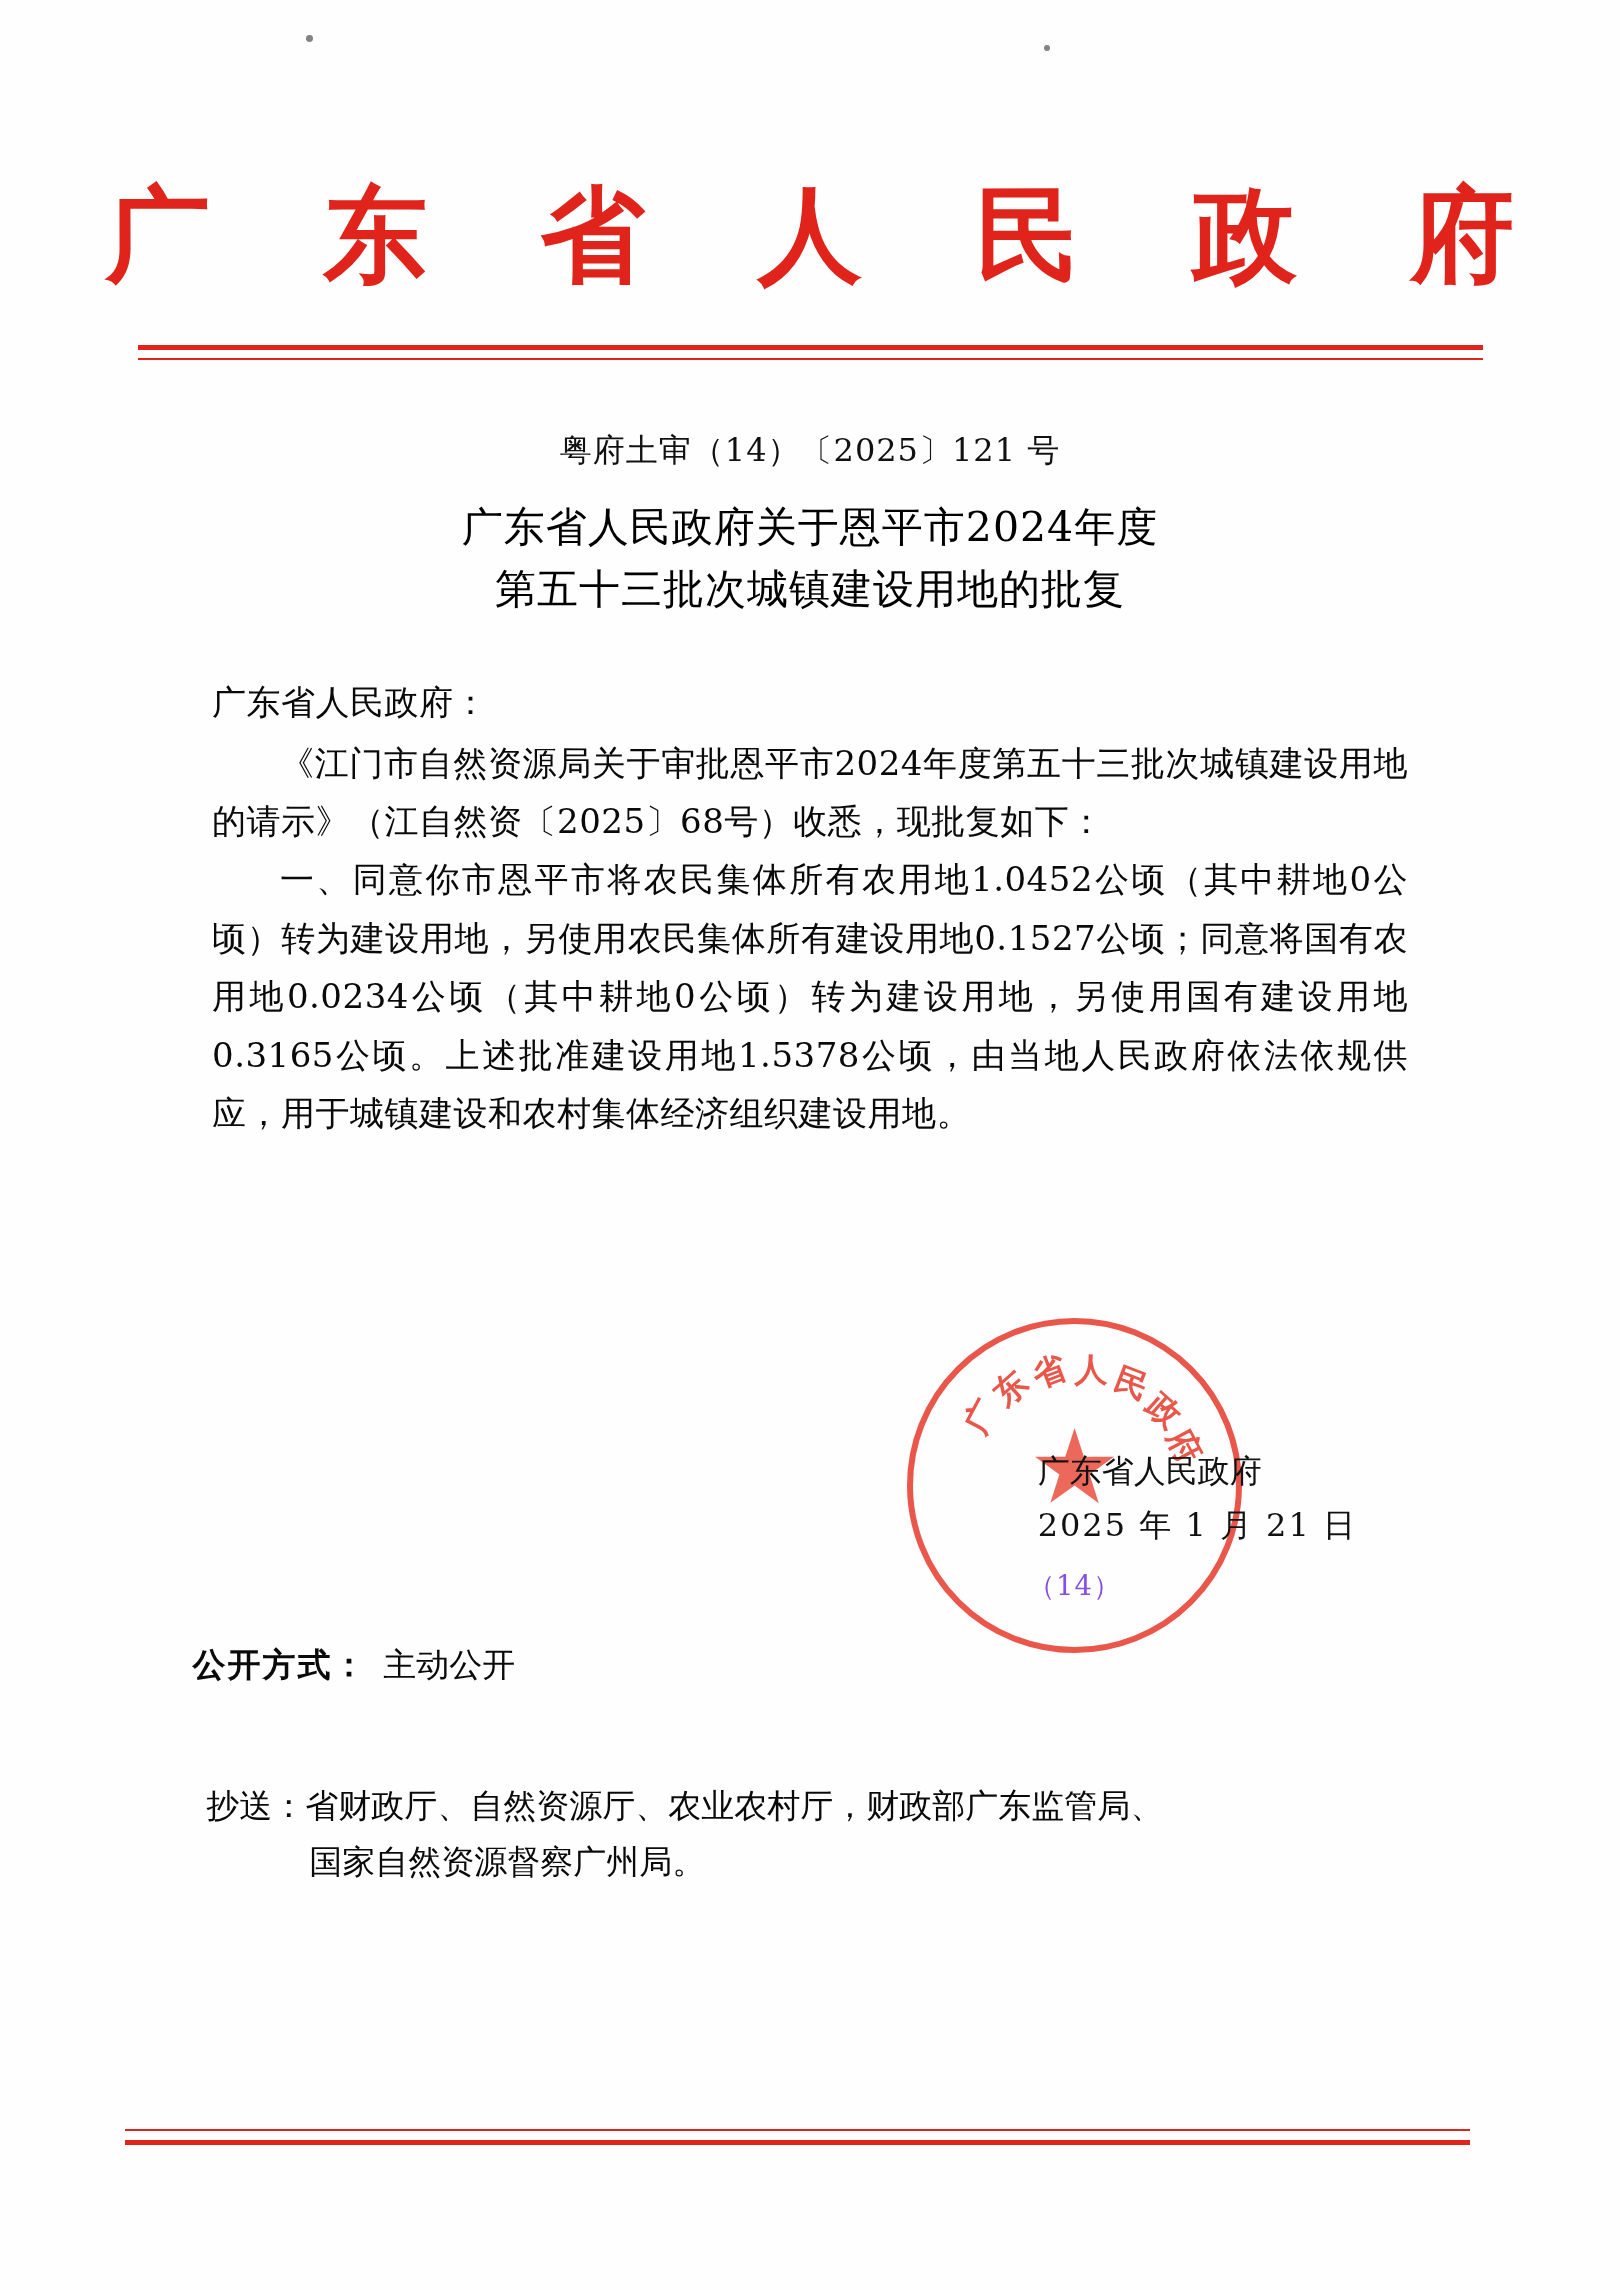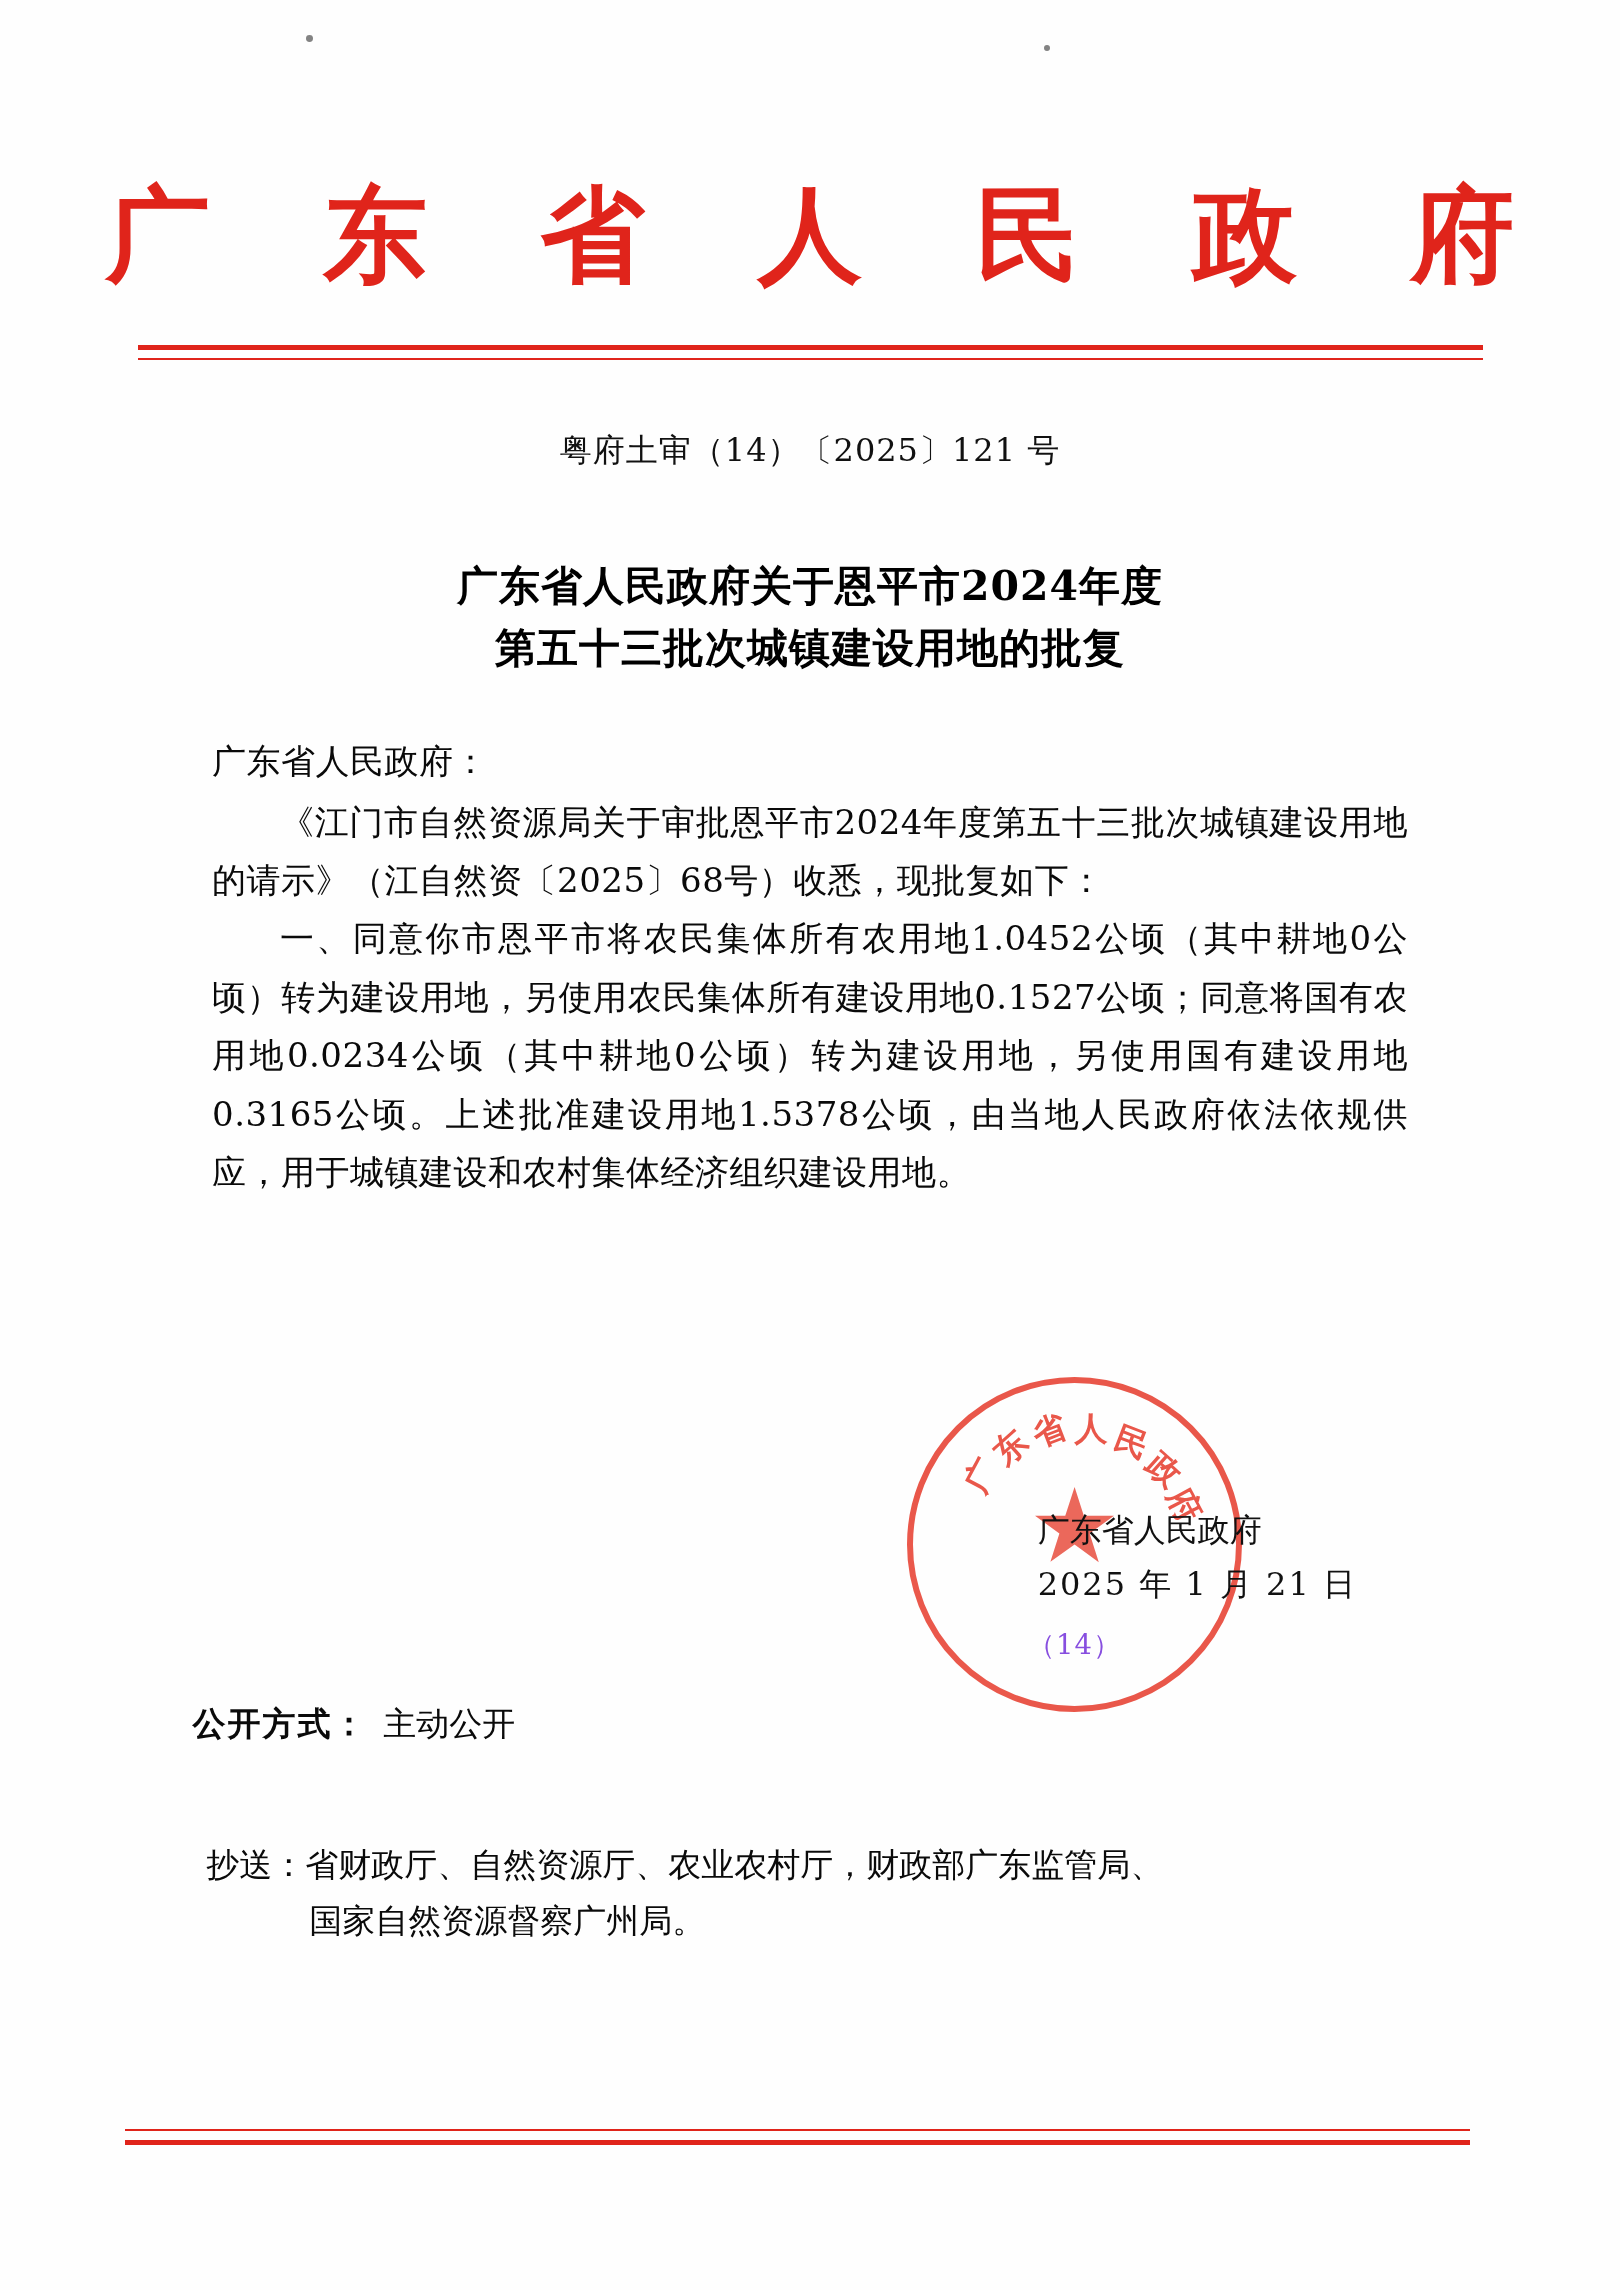--- a/index.html
+++ b/index.html
@@ -75,23 +75,23 @@
     margin-top: 69px;
     text-align: center;
     font-size: 32px;
     letter-spacing: 1px;
     font-family: "DejaVu Serif", "Liberation Serif", serif;
     color: #111;
   }
 
   
   .doc-title {
-    margin-top: 83px;
-    text-align: center;
-    font-weight: bold;
+    margin-top: 24px;
+    text-align: center;
+    font-weight: normal;
     font-size: 41px;
     line-height: 1.5;
     letter-spacing: 1px;
     color: #000;
   }
   .doc-title .line { display: block; }
 
   
   .body-block {
     margin: 53px auto 0 auto;

